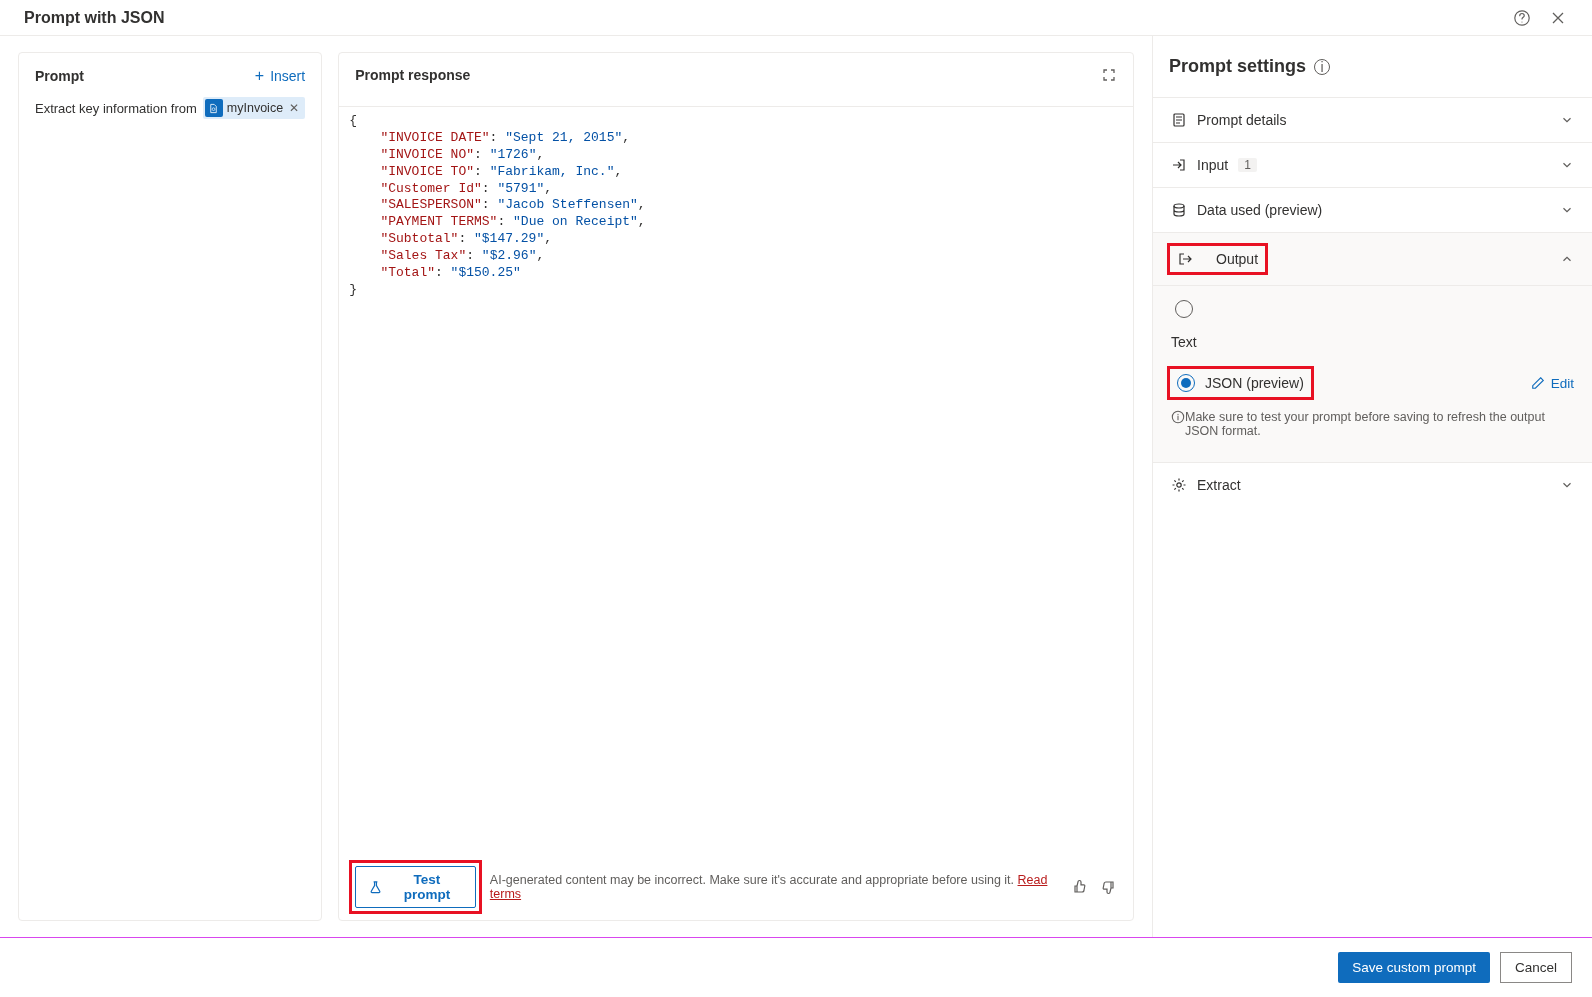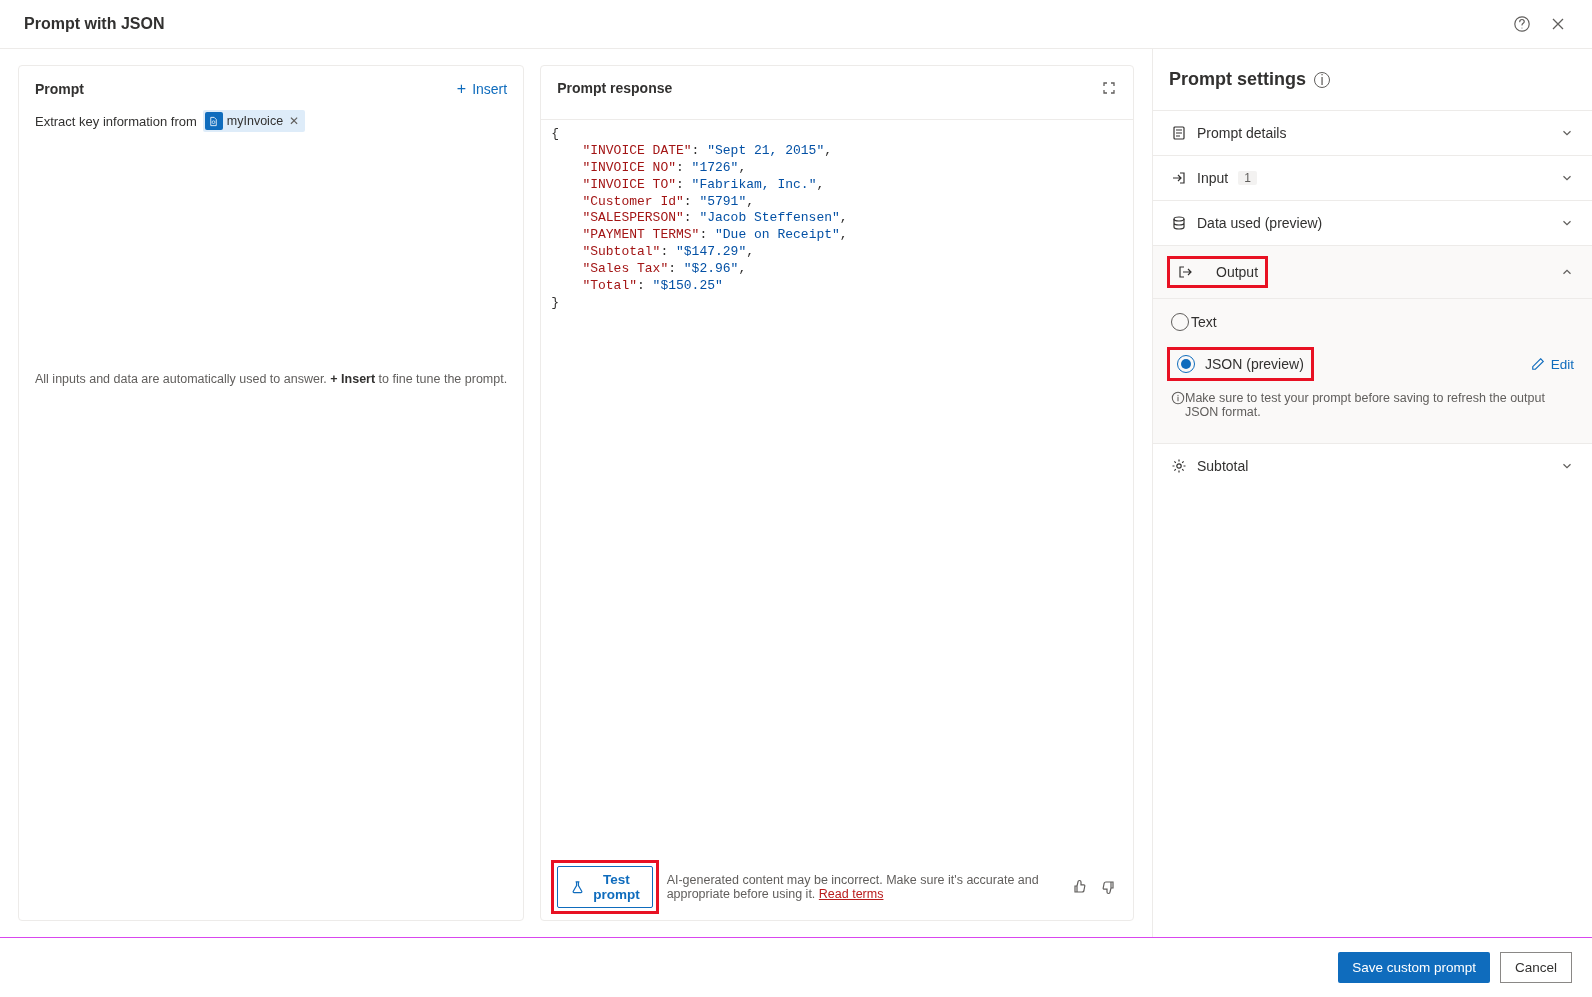--- a/index.html
+++ b/index.html
@@ -1,20 +1,20 @@
 <!DOCTYPE html>
 <html><head>
 <meta charset="utf-8">
 <style>
 * { box-sizing: border-box; margin: 0; padding: 0; }
 body { font-family: "Segoe UI", -apple-system, sans-serif; font-size: 14px; color: #323130; background: #faf9f8; }
 
 .app { display: flex; flex-direction: column; height: 997px; width: 1592px; background: #fff; }
 
-.header { display: flex; align-items: center; justify-content: space-between; padding: 12px 24px; height: 49px; border-bottom: 1px solid #edebe9; }
+.header { display: flex; align-items: center; justify-content: space-between; padding: 12px 24px; height: 36px; border-bottom: 1px solid #edebe9; }
 .header-title { font-size: 16px; font-weight: 600; }
 .header-actions { display: flex; gap: 16px; align-items: center; }
 .icon-btn { width: 20px; height: 20px; cursor: pointer; display: inline-flex; align-items: center; justify-content: center; color: #605e5c; }
 
 .body { display: flex; flex: 1; overflow: hidden; }
 .main { flex: 1; padding: 16px 18px; display: flex; gap: 16px; overflow: auto; }
 
 .card { background: #fff; border: 1px solid #edebe9; border-radius: 4px; }
 .card-header { display: flex; justify-content: space-between; align-items: center; padding: 14px 16px 8px 16px; }
 .card-title { font-size: 14px; font-weight: 600; }
@@ -51,21 +51,21 @@
 .sidebar-title .info { font-size: 14px; color: #605e5c; border: 1px solid #605e5c; border-radius: 50%; width: 16px; height: 16px; display: inline-flex; align-items: center; justify-content: center; font-weight: 400; }
 
 .section { border-top: 1px solid #edebe9; }
 .section-head { display: flex; align-items: center; justify-content: space-between; padding: 14px 18px; cursor: pointer; }
 .section-left { display: flex; align-items: center; gap: 10px; font-size: 14px; }
 .badge { background: #f3f2f1; border-radius: 2px; padding: 0 6px; font-size: 12px; color: #605e5c; }
 .chevron { color: #605e5c; }
 
 .output-body { padding: 4px 18px 18px 18px; background: #faf9f8; border-top: 1px solid #edebe9; }
 .radio-row { display: flex; align-items: center; justify-content: space-between; padding: 10px 0; }
-.radio-left { display: flex; align-items: center; gap: 2px; }
+.radio-left { display: flex; align-items: center; gap: 16px; flex-direction: column; }
 .radio { width: 18px; height: 18px; border: 1px solid #605e5c; border-radius: 50%; display: inline-flex; align-items: center; justify-content: center; }
 .radio.checked { border-color: #0f6cbd; }
 .radio.checked .dot { width: 10px; height: 10px; background: #0f6cbd; border-radius: 50%; }
 .edit-link { display: flex; align-items: center; gap: 6px; color: #0f6cbd; cursor: pointer; font-size: 13.5px; }
 .note-row { display: flex; align-items: flex-start; font-size: 12.5px; color: #605e5c; padding: 4px 0 6px 0; }
 
 .footer { display: flex; justify-content: flex-end; gap: 10px; padding: 14px 20px; border-top: 1px solid #d946ef; }
 .btn-primary { background: #0f6cbd; color: #fff; border: none; padding: 7px 14px; border-radius: 2px; font-size: 13.5px; cursor: pointer; }
 .btn-secondary { background: #fff; color: #323130; border: 1px solid #8a8886; padding: 7px 14px; border-radius: 0; font-size: 13.5px; cursor: pointer; }
 
@@ -115,23 +115,20 @@
               <span class="chip-icon">
                 <svg width="11" height="11" viewBox="0 0 16 16" fill="currentColor">
                     <path d="M4 2h5l3 3v9H4z" fill="none" stroke="currentColor" stroke-width="1.2"></path>
                     <circle cx="8" cy="9" r="2" fill="none" stroke="currentColor"></circle>
                   </svg>
               </span>
               <span>myInvoice</span>
               <span class="chip-close">✕</span>
             </span>
           </div>
-          <div class="prompt-footer">
-            <span>All inputs and data are automatically used to answer. </span><b>+ Insert</b><span> to fine tune the prompt.</span>
-          </div>
         </div>
       </div>
 
       <div class="card response-card">
         <div class="response-header">
           <div class="card-title">Prompt response</div>
           <span class="expand-icon">
             <svg width="16" height="16" viewBox="0 0 16 16" fill="none" stroke="currentColor" stroke-width="1.3">
                 <path d="M3 6V3h3M13 10v3h-3M10 3h3v3M6 13H3v-3"></path>
               </svg>
@@ -297,21 +294,21 @@
 
       <div class="section">
         <div class="section-head">
           <div class="section-left">
             <span>
               <svg width="16" height="16" viewBox="0 0 16 16" fill="none" stroke="currentColor" stroke-width="1.2">
                   <circle cx="8" cy="8" r="2.2"></circle>
                   <path d="M8 1.5v2M8 12.5v2M1.5 8h2M12.5 8h2M3.4 3.4l1.4 1.4M11.2 11.2l1.4 1.4M12.6 3.4l-1.4 1.4M4.8 11.2l-1.4 1.4"></path>
                 </svg>
             </span>
-            <span>Subtotal</span>
+            <span>Extract</span>
           </div>
           <span class="chevron">
             <svg width="14" height="14" viewBox="0 0 16 16" fill="none" stroke="currentColor" stroke-width="1.4">
                 <path d="M4 6l4 4 4-4"></path>
               </svg>
           </span>
         </div>
       </div>
     </div>
   </div>

